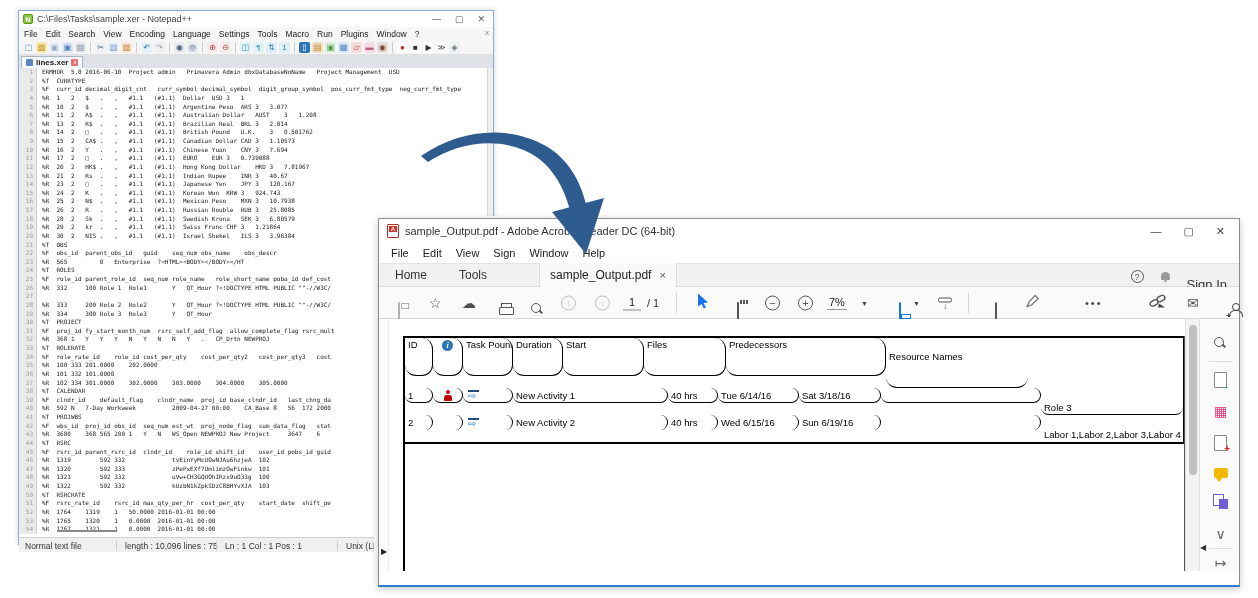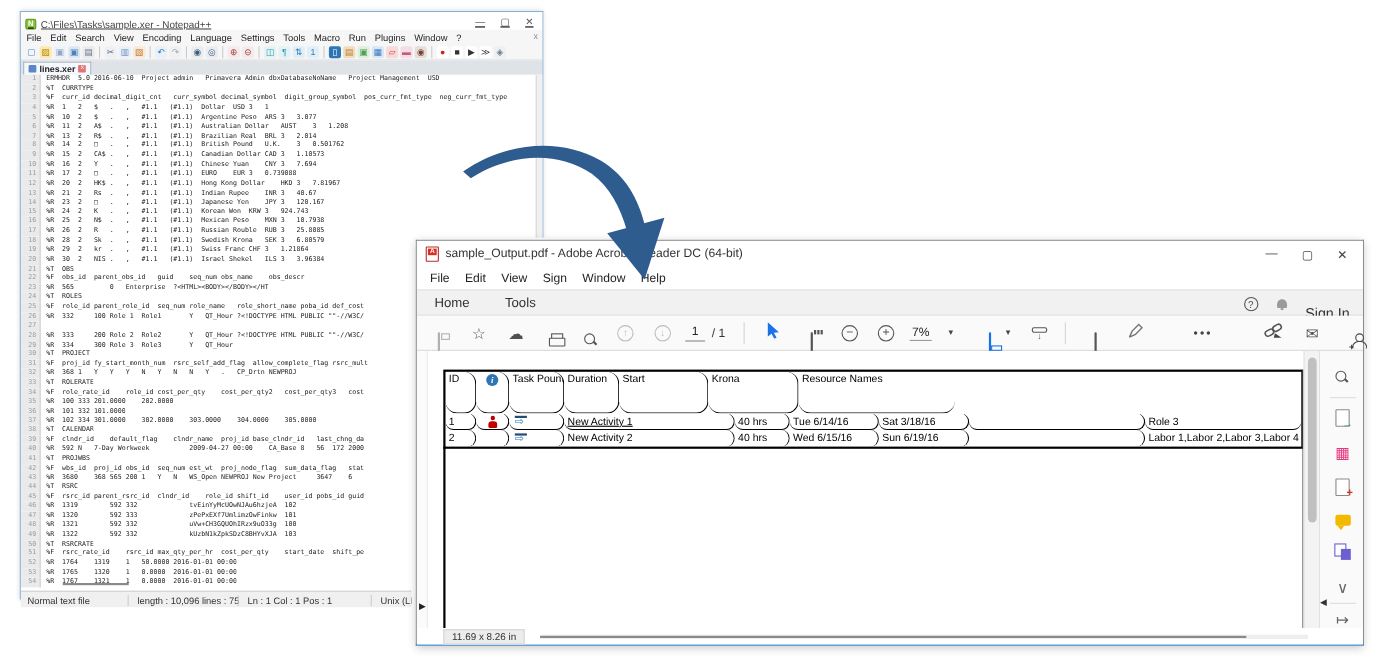--- a/index.html
+++ b/index.html
@@ -2,21 +2,21 @@
 <html><head>
 <meta charset="utf-8">
 <style>
   * { margin:0; padding:0; box-sizing:border-box; }
   body { background:#fff; font-family:"Liberation Sans", sans-serif; }
   #canvas { position:relative; width:1258px; height:598px; background:#ffffff; overflow:hidden; }
 
   
   #npp { position:absolute; left:18px; top:10px; width:476px; height:535px;
          background:#fff; border:1px solid #89b0d4; z-index:1; box-shadow:0 0 5px rgba(0,0,0,.18); }
-  .npp-titlebar { position:relative; height:16px; background:#ffffff; display:flex; align-items:flex-end; padding:0 4px;text-decoration:underline; }
+  .npp-titlebar { position:relative; height:16px; background:#ffffff; display:flex; align-items:center; padding:0 4px; }
   .npp-appicon { width:10px; height:10px; background:#8ac43f; border:1px solid #5d9420; border-radius:2px;
                  color:#fff; font-size:7px; line-height:9px; text-align:center; font-weight:bold; margin-right:4px; }
   .npp-title { font-size:9px; color:#444; flex:1; white-space:nowrap; overflow:hidden; }
   .win-ctrls { display:flex; gap:14px; margin-right:4px; }
   .win-ctrls span { font-size:9px; color:#555; line-height:14px; cursor:default; }
   .npp-menubar { position:relative; height:13px; display:flex; gap:8px; align-items:center; padding-left:5px;
                  background:#f6f6f6; font-size:8.5px; color:#222; }
   .npp-menubar .npp-menu-item { white-space:nowrap; }
   .npp-menubar .mb-x { position:absolute; right:4px; top:1px; color:#888; font-size:8px; }
   .npp-toolbar { height:15px; display:flex; align-items:center; padding-left:3px; background:#f6f6f6; border-bottom:1px solid #e0e0e0; }
@@ -122,21 +122,21 @@
   .sp-pages::before { content:""; position:absolute; left:0; top:0; width:9px; height:10px; border:1.5px solid #6b5fd3; background:#fff; }
   .sp-pages::after { content:""; position:absolute; right:0; bottom:0; width:9px; height:10px; background:#6b5fd3; }
 
   
   .pdf-table { position:absolute; left:24px; top:17px; border:2px solid #000; background:#fff; }
   .tr { display:flex; }
   .th, .td { border-right:1px solid #000; border-bottom:1px solid #000; font-size:9.5px; color:#000;
              padding:1px 3px; overflow:hidden; white-space:nowrap;border-radius:11px; }
   .th { height:38px; } .td { height:15px; display:flex; align-items:center; }
   .tr:last-child .td { border-bottom:none; }
-  .th:last-child, .td:last-child { border-right:none; }
+  .th:last-child, .td:last-child { border-right:none;margin-top:12px; }
   .info-circle { width:11px; height:11px; background:#2e75b6; border-radius:50%; color:#fff; text-align:center;
                  font:italic bold 8px "Liberation Serif", serif; line-height:11px; display:block; margin:1px auto 0; }
   .person-icon { width:8px; height:11px; position:relative; margin:0 auto; display:block; }
   .person-icon::before { content:""; position:absolute; left:2px; top:0; width:4px; height:4px; background:#c00000; border-radius:50%; }
   .person-icon::after { content:""; position:absolute; left:0; top:5px; width:8px; height:6px; background:#c00000; border-radius:3px 3px 1px 1px; }
   .taskmode-icon { display:block; width:13px; margin-left:2px; }
   .taskmode-icon .bar { display:block; width:11px; height:2px; background:#1f4e79; margin-bottom:0px; }
   .taskmode-icon .arr { display:block; color:#2e75b6; font-size:10px; line-height:8px; }
   .page-vline-left { position:absolute; left:24px; top:87px; width:2px; height:173px; background:#000; }
   .page-vline-right { position:absolute; left:805px; top:17px; width:1px; height:243px; background:#555; }
@@ -310,20 +310,24 @@
         <span class="acr-menu-item">File</span>
         <span class="acr-menu-item">Edit</span>
         <span class="acr-menu-item">View</span>
         <span class="acr-menu-item">Sign</span>
         <span class="acr-menu-item">Window</span>
         <span class="acr-menu-item">Help</span>
       </div>
     <div class="acr-tabrow">
       <span class="acr-tab">Home</span>
       <span class="acr-tab">Tools</span>
+      <span class="acr-doctab">
+        <span>sample_Output.pdf</span>
+        <span class="dt-close">×</span>
+      </span>
       <span class="tabrow-right">
         <span class="help-circle">?</span>
         <span class="bell-icon"></span>
         <span class="signin">Sign In</span>
       </span>
     </div>
 
     <div class="acr-toolbar">
       <span style="left:19px" class="tb-floppy"></span>
       <span style="left:50px" class="tb-glyph">☆</span>
@@ -378,35 +382,36 @@
 
       <div class="pdf-table" id="pdf-table">
           <div class="tr">
             <div class="th" style="width: 28px;">ID</div>
             <div class="th" style="width: 30px;">
               <span class="info-circle">i</span>
             </div>
             <div class="th" style="width: 50px;">Task Pound</div>
             <div class="th" style="width: 50px;">Duration</div>
             <div class="th" style="width: 81px;">Start</div>
-            <div class="th" style="width: 82px;">Krona</div>
+            <div class="th" style="width: 82px;">Files</div>
+            <div class="th" style="width: 160px;">Predecessors</div>
             <div class="th" style="width: 142px;">Resource Names</div>
           </div>
           <div class="tr">
             <div class="td" style="width: 28px;">1</div>
             <div class="td" style="width: 30px;">
               <span class="person-icon"></span>
             </div>
             <div class="td" style="width: 50px;">
               <span class="taskmode-icon">
                 <span class="bar"></span>
                 <span class="arr">⇨</span>
               </span>
             </div>
-            <div class="td" style="width: 155px; text-decoration: underline;">New Activity 1</div>
+            <div class="td" style="width: 155px;">New Activity 1</div>
             <div class="td" style="width: 50px;">40 hrs</div>
             <div class="td" style="width: 81px;">Tue 6/14/16</div>
             <div class="td" style="width: 82px;">Sat 3/18/16</div>
             <div class="td" style="width: 160px;"></div>
             <div class="td" style="width: 142px;">Role 3</div>
           </div>
           <div class="tr">
             <div class="td" style="width: 28px;">2</div>
             <div class="td" style="width: 30px;"></div>
             <div class="td" style="width: 50px;">
@@ -458,26 +463,20 @@
           <span class="sp-icon" style="margin-top: 16px;">
             <span class="sp-plain" style="color: rgb(102, 102, 102);">∨</span>
           </span>
           <span class="sp-sep" style="margin-top: 6px;"></span>
           <span class="sp-icon" style="margin-top: 6px;">
             <span class="sp-plain" style="color: rgb(102, 102, 102);">↦</span>
           </span>
         </div>
     </div>
 
-    <div class="acr-bottom">
-      <span class="size-badge">11.69 x 8.26 in</span>
-      <div class="hscroll">
-          <span class="thumb"></span>
-        </div>
-    </div>
   </div>
 
   <div id="arrow">
     <svg width="200" height="145" viewBox="0 0 200 145">
       <path id="arrow-body" d="M 3,36 C 40,10 90,4 128,26 C 150,39 162,60 168,84 L 152,90 C 146,68 136,50 120,38 C 88,16 44,20 10,42 Z" fill="#2e5c8f"></path>
       <path id="arrow-head" d="M 134,92 L 186,78 L 168,134 Z" fill="#2e5c8f"></path>
     </svg>
   </div>
 
 </div>

